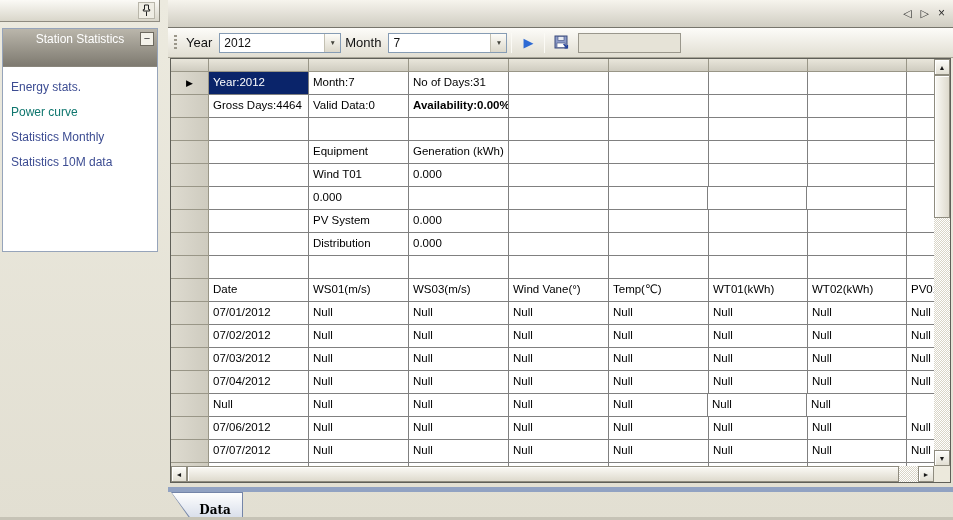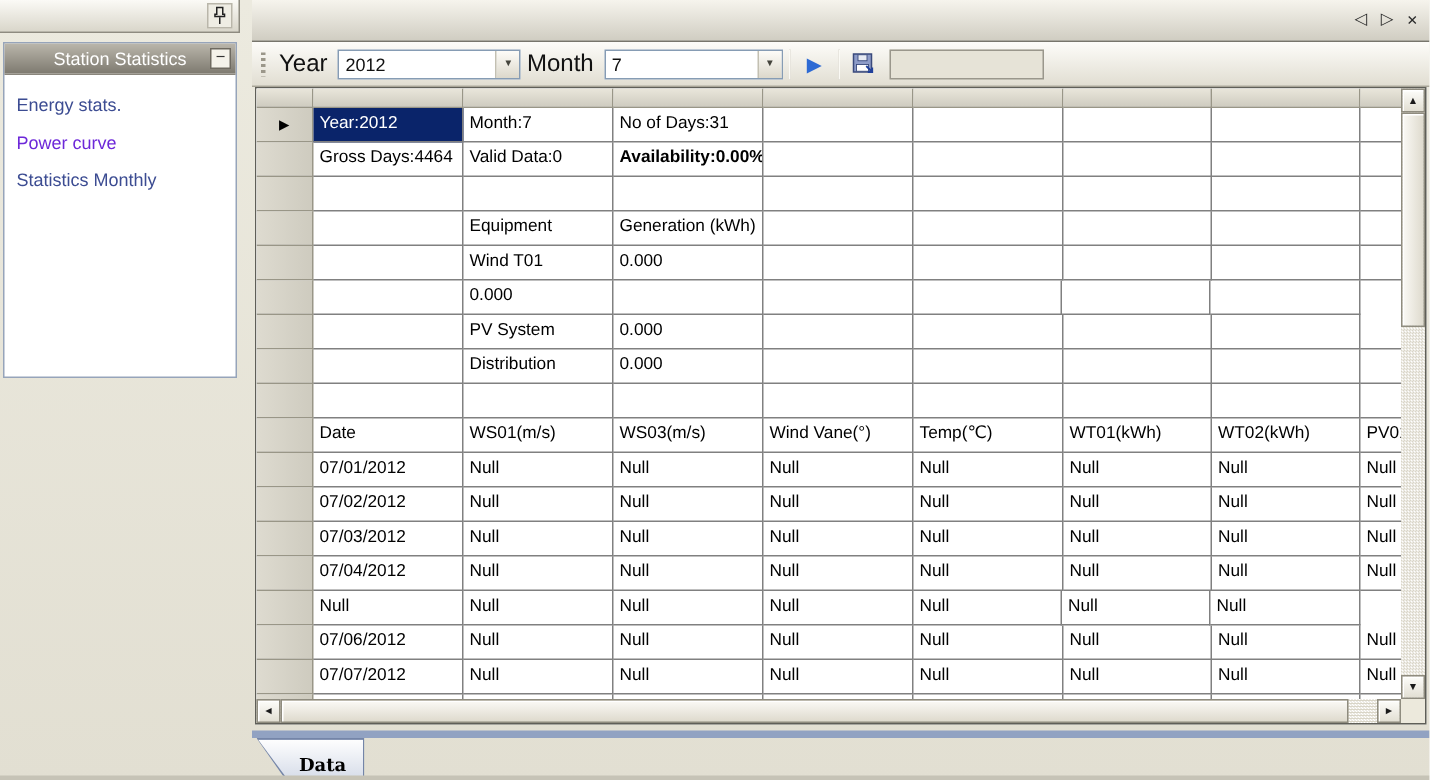--- a/index.html
+++ b/index.html
@@ -14,21 +14,21 @@
   
   .topleft-bar{position:absolute;left:0;top:0;width:160px;height:22px;
     background:linear-gradient(#fbfaf6,#d9d6ca);
     border-right:1px solid #8e8b80;border-bottom:1px solid #8e8b80;}
   .pin-btn{position:absolute;right:4px;top:2px;width:17px;height:17px;
     display:flex;align-items:center;justify-content:center;border:1px solid #b9b6aa;background:#efede4;}
 
   
   .side-panel{position:absolute;left:2px;top:28px;width:156px;height:224px;
     background:#fff;border:1px solid #96a4ba;}
-  .side-header{height:21px;background:linear-gradient(#bab6ab,#7e7a70);
+  .side-header{height:38px;background:linear-gradient(#bab6ab,#7e7a70);
     border-bottom:1px solid #8a867c;color:#fff;font-size:12px;line-height:21px;
     text-align:center;position:relative;}
   .collapse-btn{position:absolute;right:3px;top:3px;width:14px;height:14px;
     background:#f4f2ea;border:1px solid #6e6a60;font-size:11px;line-height:11px;
     text-align:center;color:#333;}
   .side-links{padding-top:8px;}
   .nav-link{color:#3c4c92;font-size:12px;padding:5px 8px 6px 8px;cursor:pointer;white-space:nowrap;}
 
   
   .tabstrip{position:absolute;left:168px;top:0;width:785px;height:28px;
@@ -48,21 +48,21 @@
   .tab-nav{position:absolute;right:8px;top:7px;display:flex;gap:9px;
     font-size:11px;color:#2b2b2b;line-height:13px;}
   .tab-nav span{cursor:pointer;}
 
   
   .toolbar{position:absolute;left:168px;top:28px;width:785px;height:30px;
     background:linear-gradient(#fdfcf9,#e1ded2);border-bottom:1px solid #a8a598;
     display:flex;align-items:center;padding-left:5px;}
   .grip{width:3px;height:16px;margin:0 5px 0 1px;
     background-image:repeating-linear-gradient(#9b978a 0 2px,transparent 2px 4px);}
-  .tb-label{font-size:16px;color:#111;margin:0 7px 0 4px;}
+  .tb-label{font-size:13px;color:#111;margin:0 7px 0 4px;}
   .combo{height:20px;background:#fff;border:1px solid #869cb4;display:flex;}
   .combo-val{flex:1;font-size:12px;line-height:18px;padding-left:4px;color:#111;overflow:hidden;}
   .combo-btn{width:16px;background:linear-gradient(#fdfcf8,#dcd8cb);
     border-left:1px solid #c3c0b2;display:flex;align-items:center;justify-content:center;
     font-size:6.5px;color:#44443c;cursor:pointer;}
   .sep{width:1px;height:20px;background:#b7b4a6;border-right:1px solid #fbfaf5;margin:0 4px;}
   .tb-btn{width:24px;height:22px;border:none;background:transparent;
     display:flex;align-items:center;justify-content:center;padding:0;cursor:pointer;}
   .play{color:#2d6ad4;font-size:13px;line-height:13px;}
   .tb-input{width:103px;height:20px;border:1px solid #9a978c;background:#e6e3d7;margin-left:5px;}
@@ -125,22 +125,23 @@
   </span>
 </div>
 
 <div class="side-panel">
   <div class="side-header">
     <span>Station Statistics</span>
     <span class="collapse-btn">−</span>
   </div>
   <div class="side-links" id="side-links">
       <div class="nav-link" style="color: rgb(60, 76, 146);">Energy stats.</div>
-      <div class="nav-link" style="color: #6d28d9;">Power curve</div>
+      <div class="nav-link" style="color: #0f766e;">Power curve</div>
       <div class="nav-link" style="color: rgb(60, 76, 146);">Statistics Monthly</div>
+      <div class="nav-link" style="color: rgb(60, 76, 146);">Statistics 10M data</div>
     </div>
 </div>
 
 <div class="tabstrip">
   <div class="tabs" id="doc-tabs">
       <div class="doc-tab">
         <div class="doc-tab-fill">
           <span>FormBase_QueryEnergy</span>
         </div>
       </div>

